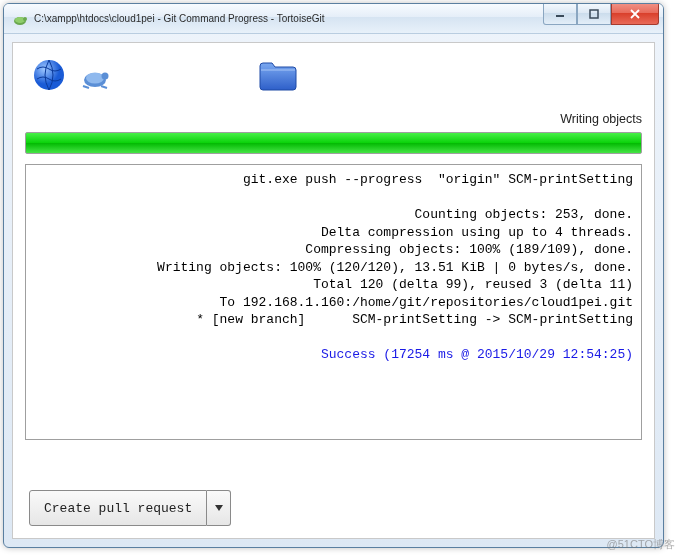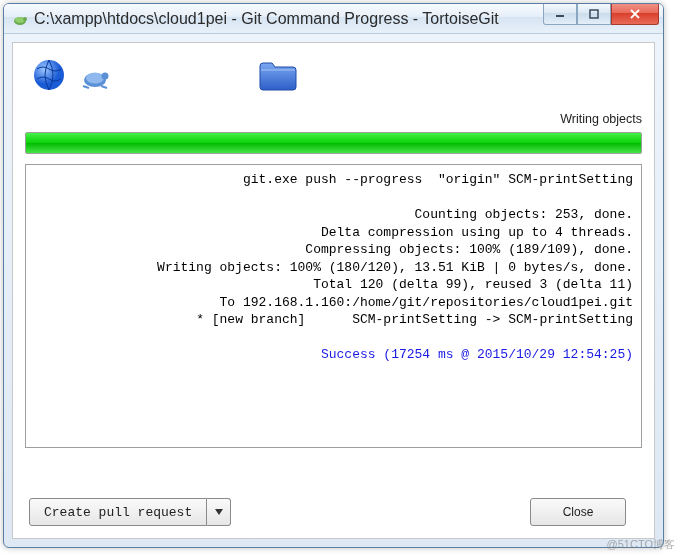--- a/index.html
+++ b/index.html
@@ -34,21 +34,21 @@
     align-items: center;
     padding: 0 0 0 8px;
     position: relative;
   }
   .titlebar .tortoise-ico {
     width: 16px; height: 16px; margin-right: 6px;
     display:inline-block;
   }
   .title-text {
     color: #2b2b2b;
-    font-size: 16px;
+    font-size: 10px;
     white-space: nowrap;
     overflow: hidden;
   }
   .win-controls {
     position: absolute;
     right: 4px; top: 0;
     display: flex;
     gap: 0;
   }
   .win-btn {
@@ -114,21 +114,21 @@
   .console .success { color: #1a1ae6; }
   .button-row {
     display: flex;
     align-items: center;
     padding: 14px 4px 2px 4px;
   }
   .split-btn {
     display: flex;
   }
   .btn {
-    height: 28px;
+    height: 36px;
     border: 1px solid #8a8a8a;
     background: linear-gradient(to bottom, #fafafa 0%, #e6e6e6 100%);
     font-family: "Courier New", monospace;
     font-size: 13px;
     padding: 0 14px;
     display: flex; align-items:center; justify-content:center;
     border-radius: 3px;
     color: #222;
     margin-top: 36px;
   }
@@ -233,38 +233,37 @@
 
     <div class="status-label">Writing objects</div>
 
     <div class="progress"></div>
 
     <div class="console"><span>git.exe push --progress  "origin" SCM-printSetting</span>
 
 <span>Counting objects: 253, done.</span>
 <span>Delta compression using up to 4 threads.</span>
 <span>Compressing objects: 100% (189/109), done.</span>
-<span>Writing objects: 100% (180/120), 13.51 KiB | 0 bytes/s, done.</span>
+<span>Writing objects: 100% (120/120), 13.51 KiB | 0 bytes/s, done.</span>
 <span>Total 120 (delta 99), reused 3 (delta 11)</span>
 <span>To 192.168.1.160:/home/git/repositories/cloud1pei.git</span>
 <span>* [new branch]      SCM-printSetting -&gt; SCM-printSetting</span>
 
 <span class="success">Success (17254 ms @ 2015/10/29 12:54:25)</span>
 </div>
 
     <div class="button-row">
       <div class="split-btn">
         <div class="btn main">Create pull request</div>
         <div class="btn drop">
           <svg width="8" height="6">
               <path d="M0 0 L8 0 L4 6 Z" fill="#333"></path>
             </svg>
         </div>
       </div>
       <div class="spacer"></div>
-      <div class="btn std">Close</div>
       <div style="width:12px"></div>
     </div>
 
   </div>
 </div>
 
 <div class="watermark">@51CTO博客</div>
 
 </body></html>

